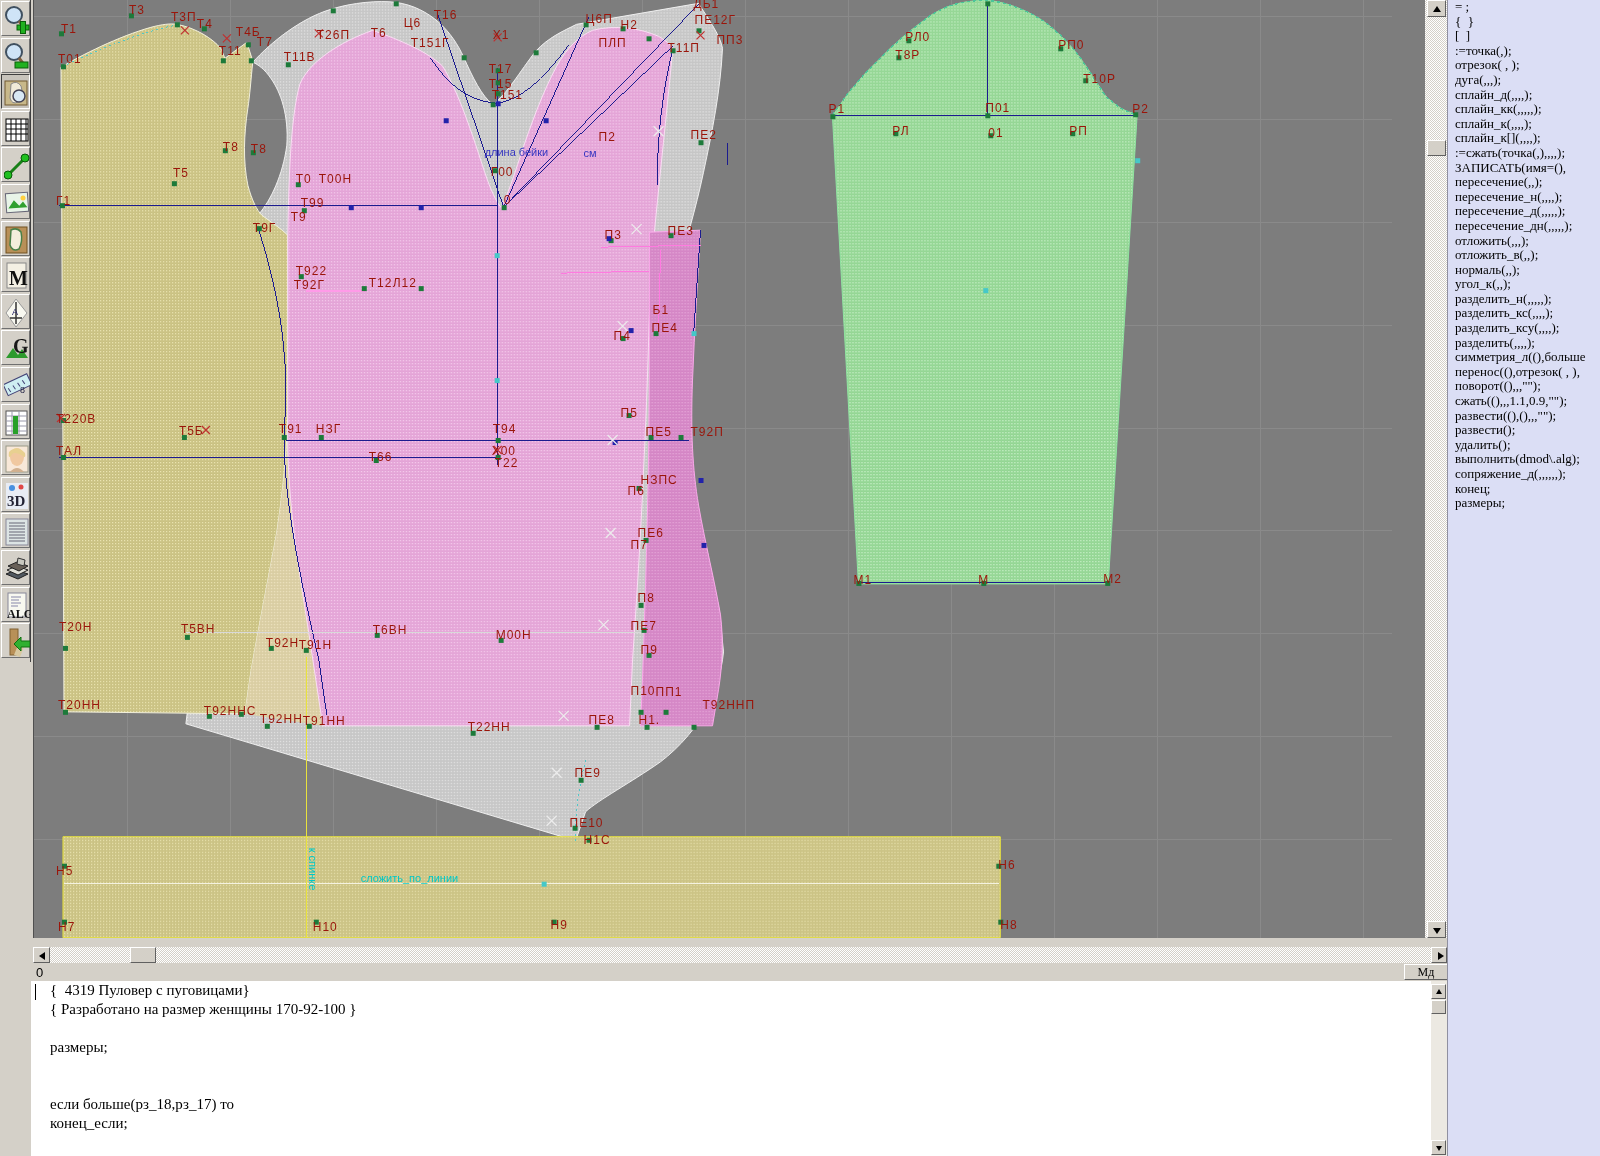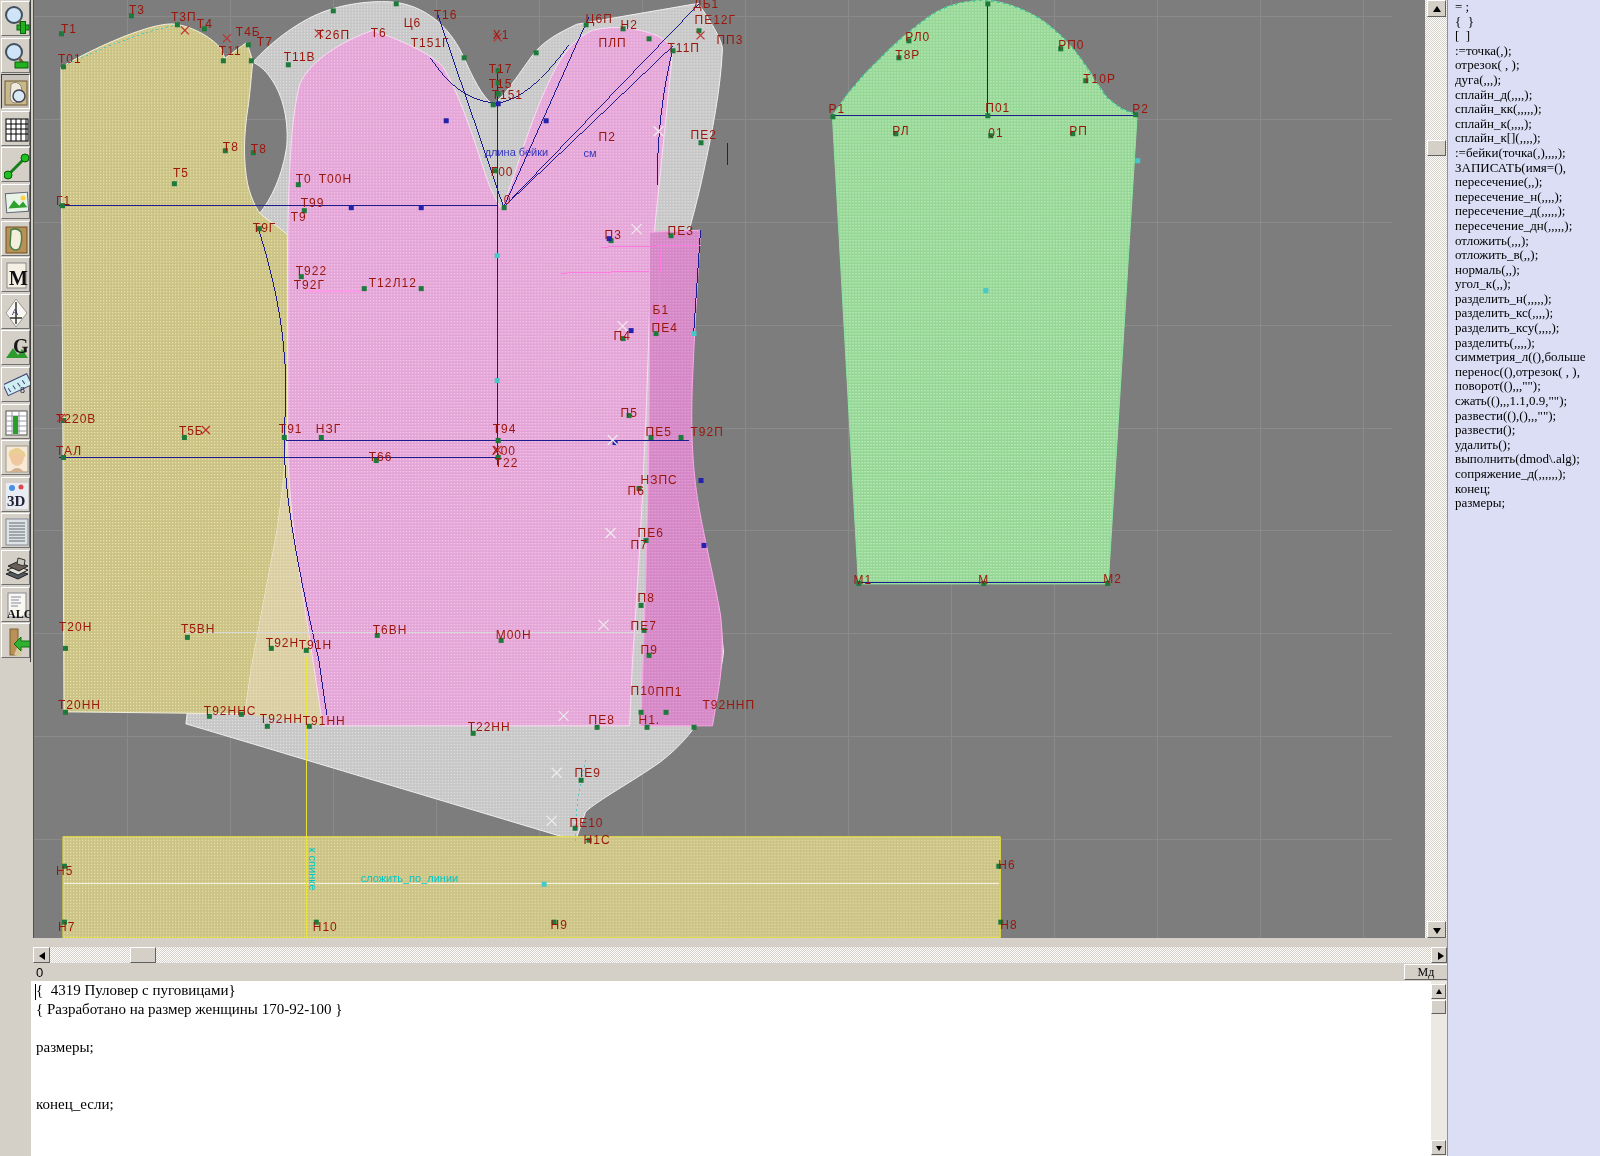--- a/index.html
+++ b/index.html
@@ -19,21 +19,21 @@
   .sb, #editor-vscroll { background:#fff; background-image: linear-gradient(45deg,#d4d0c8 25%,transparent 25%,transparent 75%,#d4d0c8 75%), linear-gradient(45deg,#d4d0c8 25%,transparent 25%,transparent 75%,#d4d0c8 75%); background-size:2px 2px; background-position:0 0,1px 1px; }
   .sb { position:absolute; }
   .sbtn { position:absolute; background:#d4d0c8; border-top:1px solid #fff; border-left:1px solid #fff; border-right:1px solid #606060; border-bottom:1px solid #606060; }
   .arrow { position:absolute; width:0; height:0; }
   #vscroll { left:1425px; top:0; width:22px; height:944px; }
   #hscroll { left:33px; top:947px; width:1414px; height:16px; }
   #gaprow { position:absolute; left:0; top:938px; width:1447px; height:9px; background:#d4d0c8; }
   #statusrow { position:absolute; left:0; top:963px; width:1447px; height:18px; background:#d4d0c8; font-size:13px; }
   .statbtn { position:absolute; top:1px; width:44px; height:16px; background:#d4d0c8; border-top:1px solid #fff; border-left:1px solid #fff; border-right:1px solid #606060; border-bottom:1px solid #606060; text-align:center; font-size:12px; font-family:"Liberation Serif",serif; line-height:15px; }
   #editor { position:absolute; left:30px; top:981px; width:1401px; height:175px; background:#fff; font-family:"Liberation Serif",serif; font-size:15px; color:#000; }
-  .eline { height:19px; line-height:19px; white-space:pre; padding-left:6px; }
+  .eline { height:19px; line-height:19px; white-space:pre; padding-left:6px;margin-left:14px; }
   #caret { position:absolute; left:5px; top:3px; width:1px; height:16px; background:#000; }
   #leftstrip { position:absolute; left:0; top:662px; width:31px; height:494px; background:#d4d0c8; }
   #editor-vscroll { left:1431px; top:981px; width:16px; height:175px; background:#ece9e2; position:absolute; }
   text.lbl { font-family:"Liberation Sans",sans-serif; font-size:12px; letter-spacing:1px; fill:#9a150a; }
   #grid-layer, #line-layer { shape-rendering:crispEdges; }
   text.note { font-family:"Liberation Sans",sans-serif; font-size:11px; }
 </style>
 </head>
 <body>
 
@@ -528,20 +528,21 @@
     <div class="statbtn" style="left:1404px;"><span>Мд</span></div>
   </div>
   <div id="editor">
     <div id="caret"></div>
   <div class="eline">{  4319 Пуловер с пуговицами}</div>
       <div class="eline">{ Разработано на размер женщины 170-92-100 }</div>
       <div class="eline"></div>
       <div class="eline">размеры;</div>
       <div class="eline"></div>
       <div class="eline"></div>
+      <div class="eline">если больше(рз_18,рз_17) то</div>
       <div class="eline">конец_если;</div>
     </div>
   <div id="editor-vscroll">
     <div class="sbtn" style="left:0;top:3px;width:15px;height:15px;">
         <div class="arrow" style="left:4px;top:4px;border-left:3px solid transparent;border-right:3px solid transparent;border-bottom:5px solid #000;"></div>
       </div>
     <div class="sbtn" style="left:0;top:19px;width:15px;height:14px;"></div>
     <div class="sbtn" style="left:0;top:159px;width:15px;height:15px;">
         <div class="arrow" style="left:4px;top:5px;border-left:3px solid transparent;border-right:3px solid transparent;border-top:5px solid #000;"></div>
       </div>
@@ -552,21 +553,21 @@
       <div class="pitem">= ;</div>
       <div class="pitem">{  }</div>
       <div class="pitem">[  ]</div>
       <div class="pitem">:=точка(,);</div>
       <div class="pitem">отрезок( , );</div>
       <div class="pitem">дуга(,,,);</div>
       <div class="pitem">сплайн_д(,,,,);</div>
       <div class="pitem">сплайн_кк(,,,,,);</div>
       <div class="pitem">сплайн_к(,,,,);</div>
       <div class="pitem">сплайн_к[](,,,,);</div>
-      <div class="pitem">:=бейки(точка(,),,,,);</div>
+      <div class="pitem">:=сжать(точка(,),,,,);</div>
       <div class="pitem">ЗАПИСАТЬ(имя=(),</div>
       <div class="pitem">пересечение(,,);</div>
       <div class="pitem">пересечение_н(,,,,);</div>
       <div class="pitem">пересечение_д(,,,,,);</div>
       <div class="pitem">пересечение_дн(,,,,,);</div>
       <div class="pitem">отложить(,,,);</div>
       <div class="pitem">отложить_в(,,);</div>
       <div class="pitem">нормаль(,,);</div>
       <div class="pitem">угол_к(,,);</div>
       <div class="pitem">разделить_н(,,,,,);</div>

